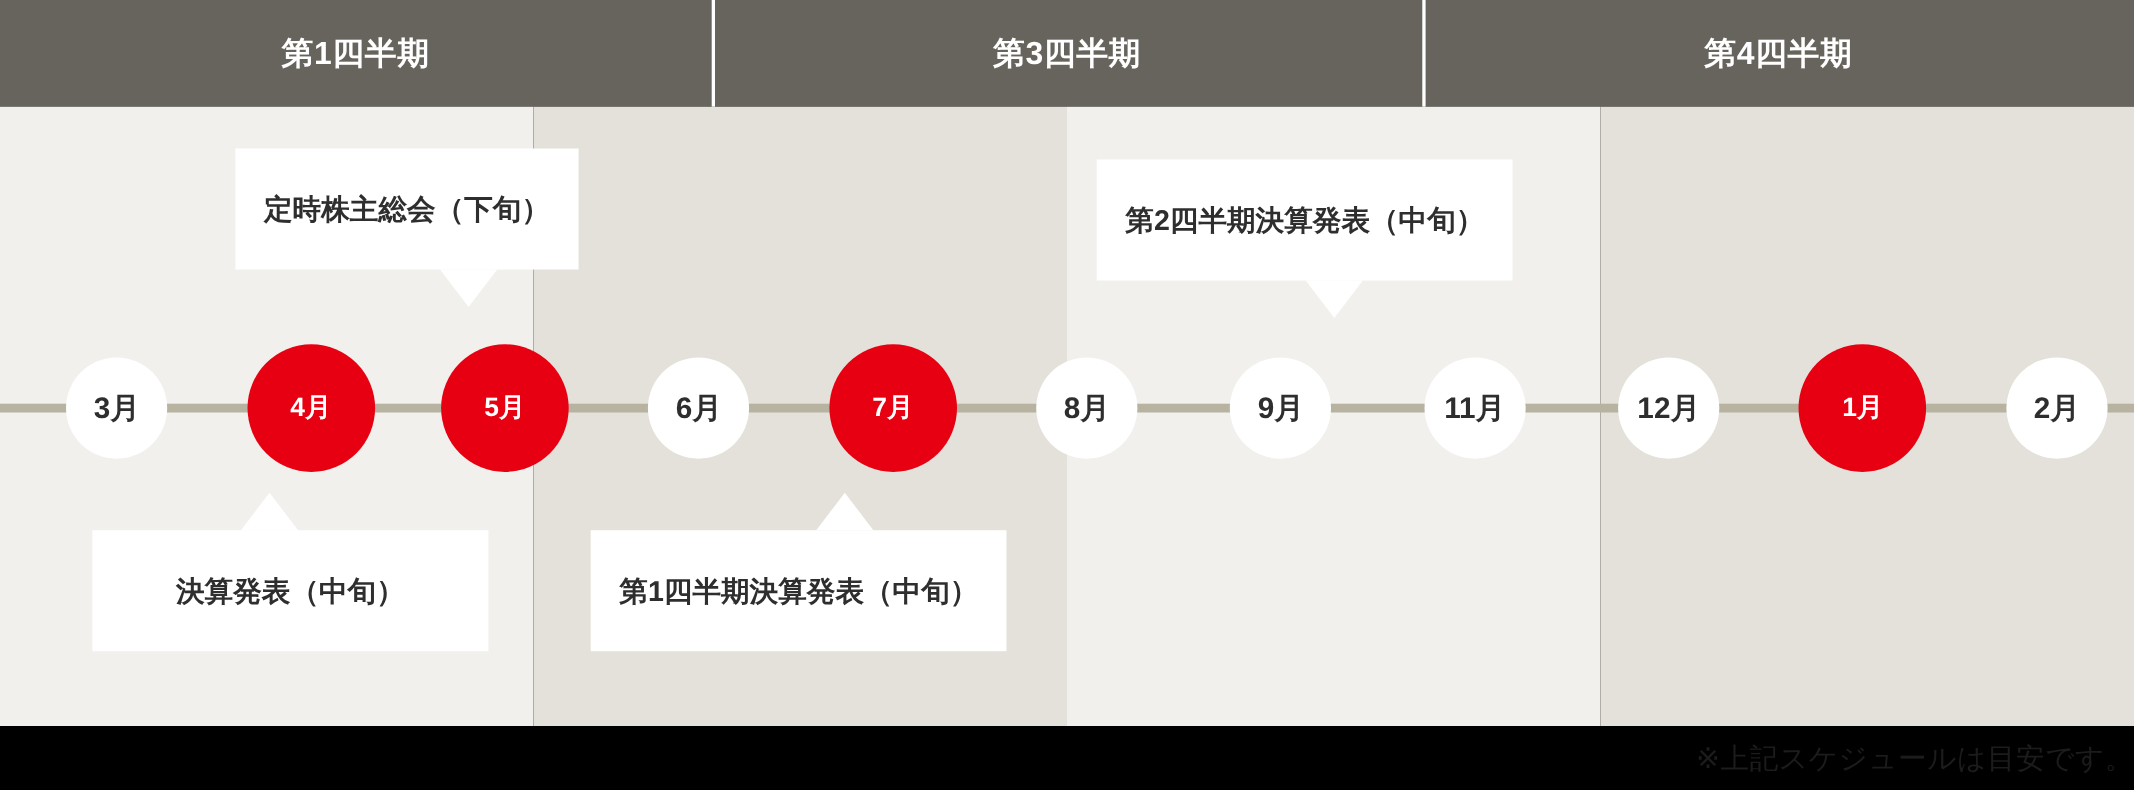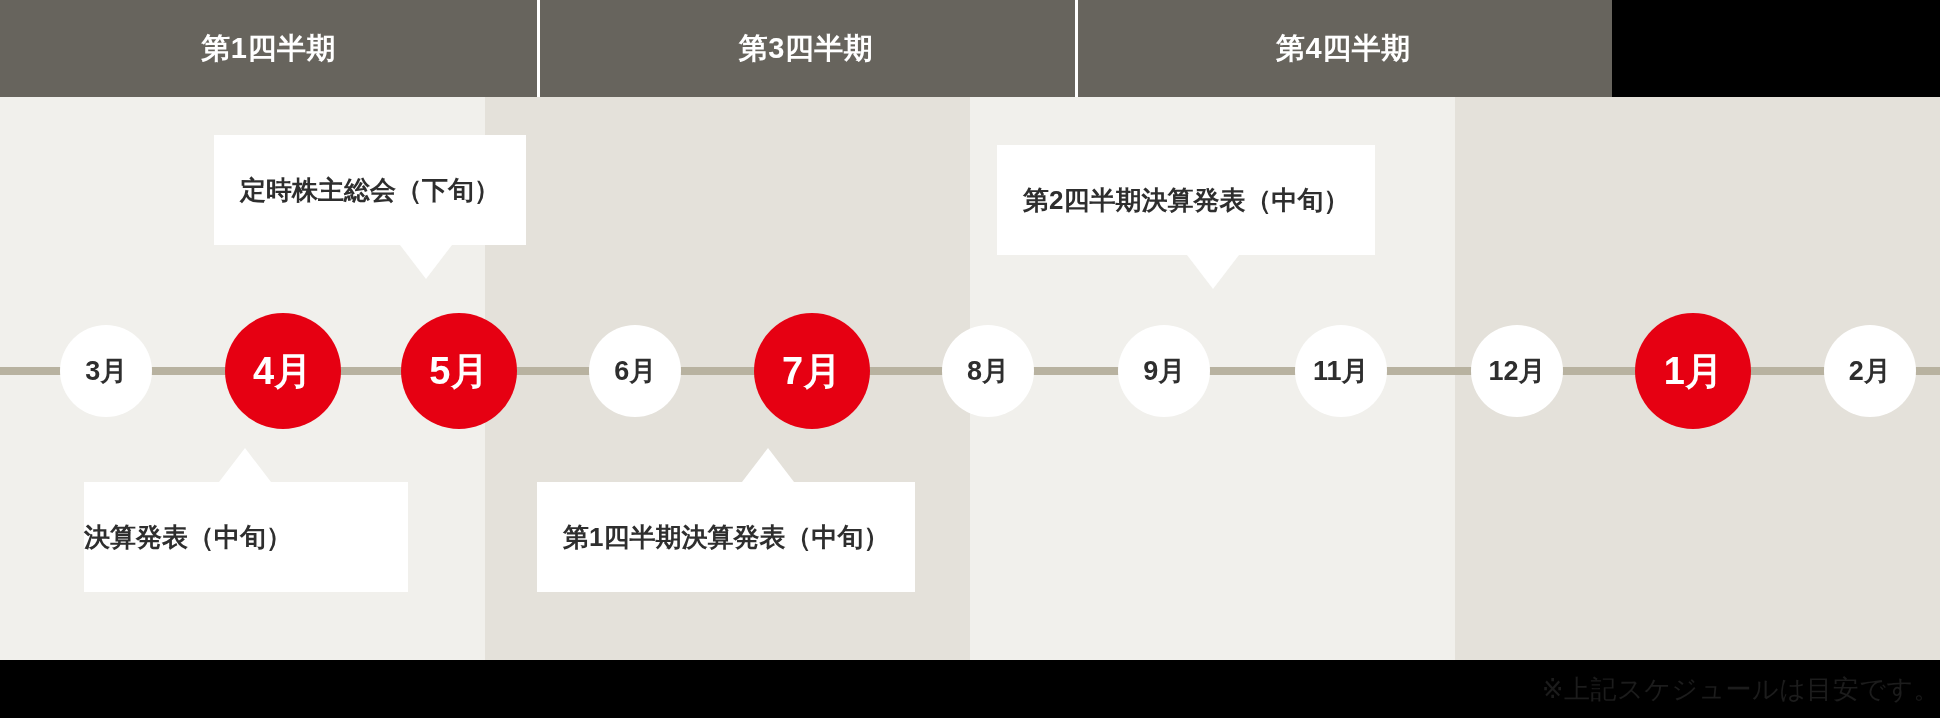--- a/index.html
+++ b/index.html
@@ -8,21 +8,21 @@
     background:#000;
     font-family:"Liberation Sans","DejaVu Sans",sans-serif;
     overflow:hidden;
   }
 
   #root { position:relative; width:1940px; height:718px; }
 
   
   .header-row {
     position:absolute; top:0; left:0;
-    width:1612px; height:97px;
+    width:1940px; height:97px;
     display:flex;
     background:#67645D;
   }
   .header-cell {
     flex:1 1 0;
     display:flex; align-items:center; justify-content:center;
     color:#FFFFFF;
     font-size:29px; font-weight:700; letter-spacing:.5px;
     position:relative;
   }
@@ -56,34 +56,34 @@
   }
   .month-slot {
     flex:1 1 0;
     position:relative;
     display:flex; align-items:center; justify-content:center;margin-left:36px;
   }
   .circle {
     position:absolute; top:216px;
     width:116px; height:116px; border-radius:50%;
     display:flex; align-items:center; justify-content:center;
-    font-size:38px; font-weight:700;
+    font-size:24px; font-weight:700;
     line-height:1;
   }
   .circle.plain  { background:#FFFFFF; color:#2E2E2E; width:92px; height:92px; top:228px; font-size:27px; }
   .circle.marked { background:#E60012; color:#FFFFFF; }
 
   
   .callout {
     position:absolute;
     background:#FFFFFF;
     color:#2E2E2E;
     font-size:26px;
     font-weight:700;
-    display:flex; align-items:center; justify-content:flex-start;
+    display:flex; align-items:center; justify-content:center;
     padding:0 26px;
     height:110px;
     white-space:nowrap;
   }
   .callout .tail {
     position:absolute;
     width:0; height:0;
     border-left:26px solid transparent;
     border-right:26px solid transparent;
   }
@@ -196,21 +196,21 @@
     <div class="callout above" style="left:214px; top:38px;">
       <span>定時株主総会（下旬）</span>
       <span class="tail" style="left:186px;"></span>
     </div>
 
     <div class="callout above" style="left:997px; top:48px;">
       <span>第2四半期決算発表（中旬）</span>
       <span class="tail" style="left:190px;"></span>
     </div>
 
-    <div class="callout below" style="left:84px; top:385px; width:324px; padding:0;">
+    <div class="callout below" style="left:84px; top:385px; width:360px; padding:0;">
       <span>決算発表（中旬）</span>
       <span class="tail" style="left:135px;"></span>
     </div>
 
     <div class="callout below" style="left:516px; top:385px;margin-left:21px;">
       <span>第1四半期決算発表（中旬）</span>
       <span class="tail" style="left:205px;"></span>
     </div>
 
   </div>

